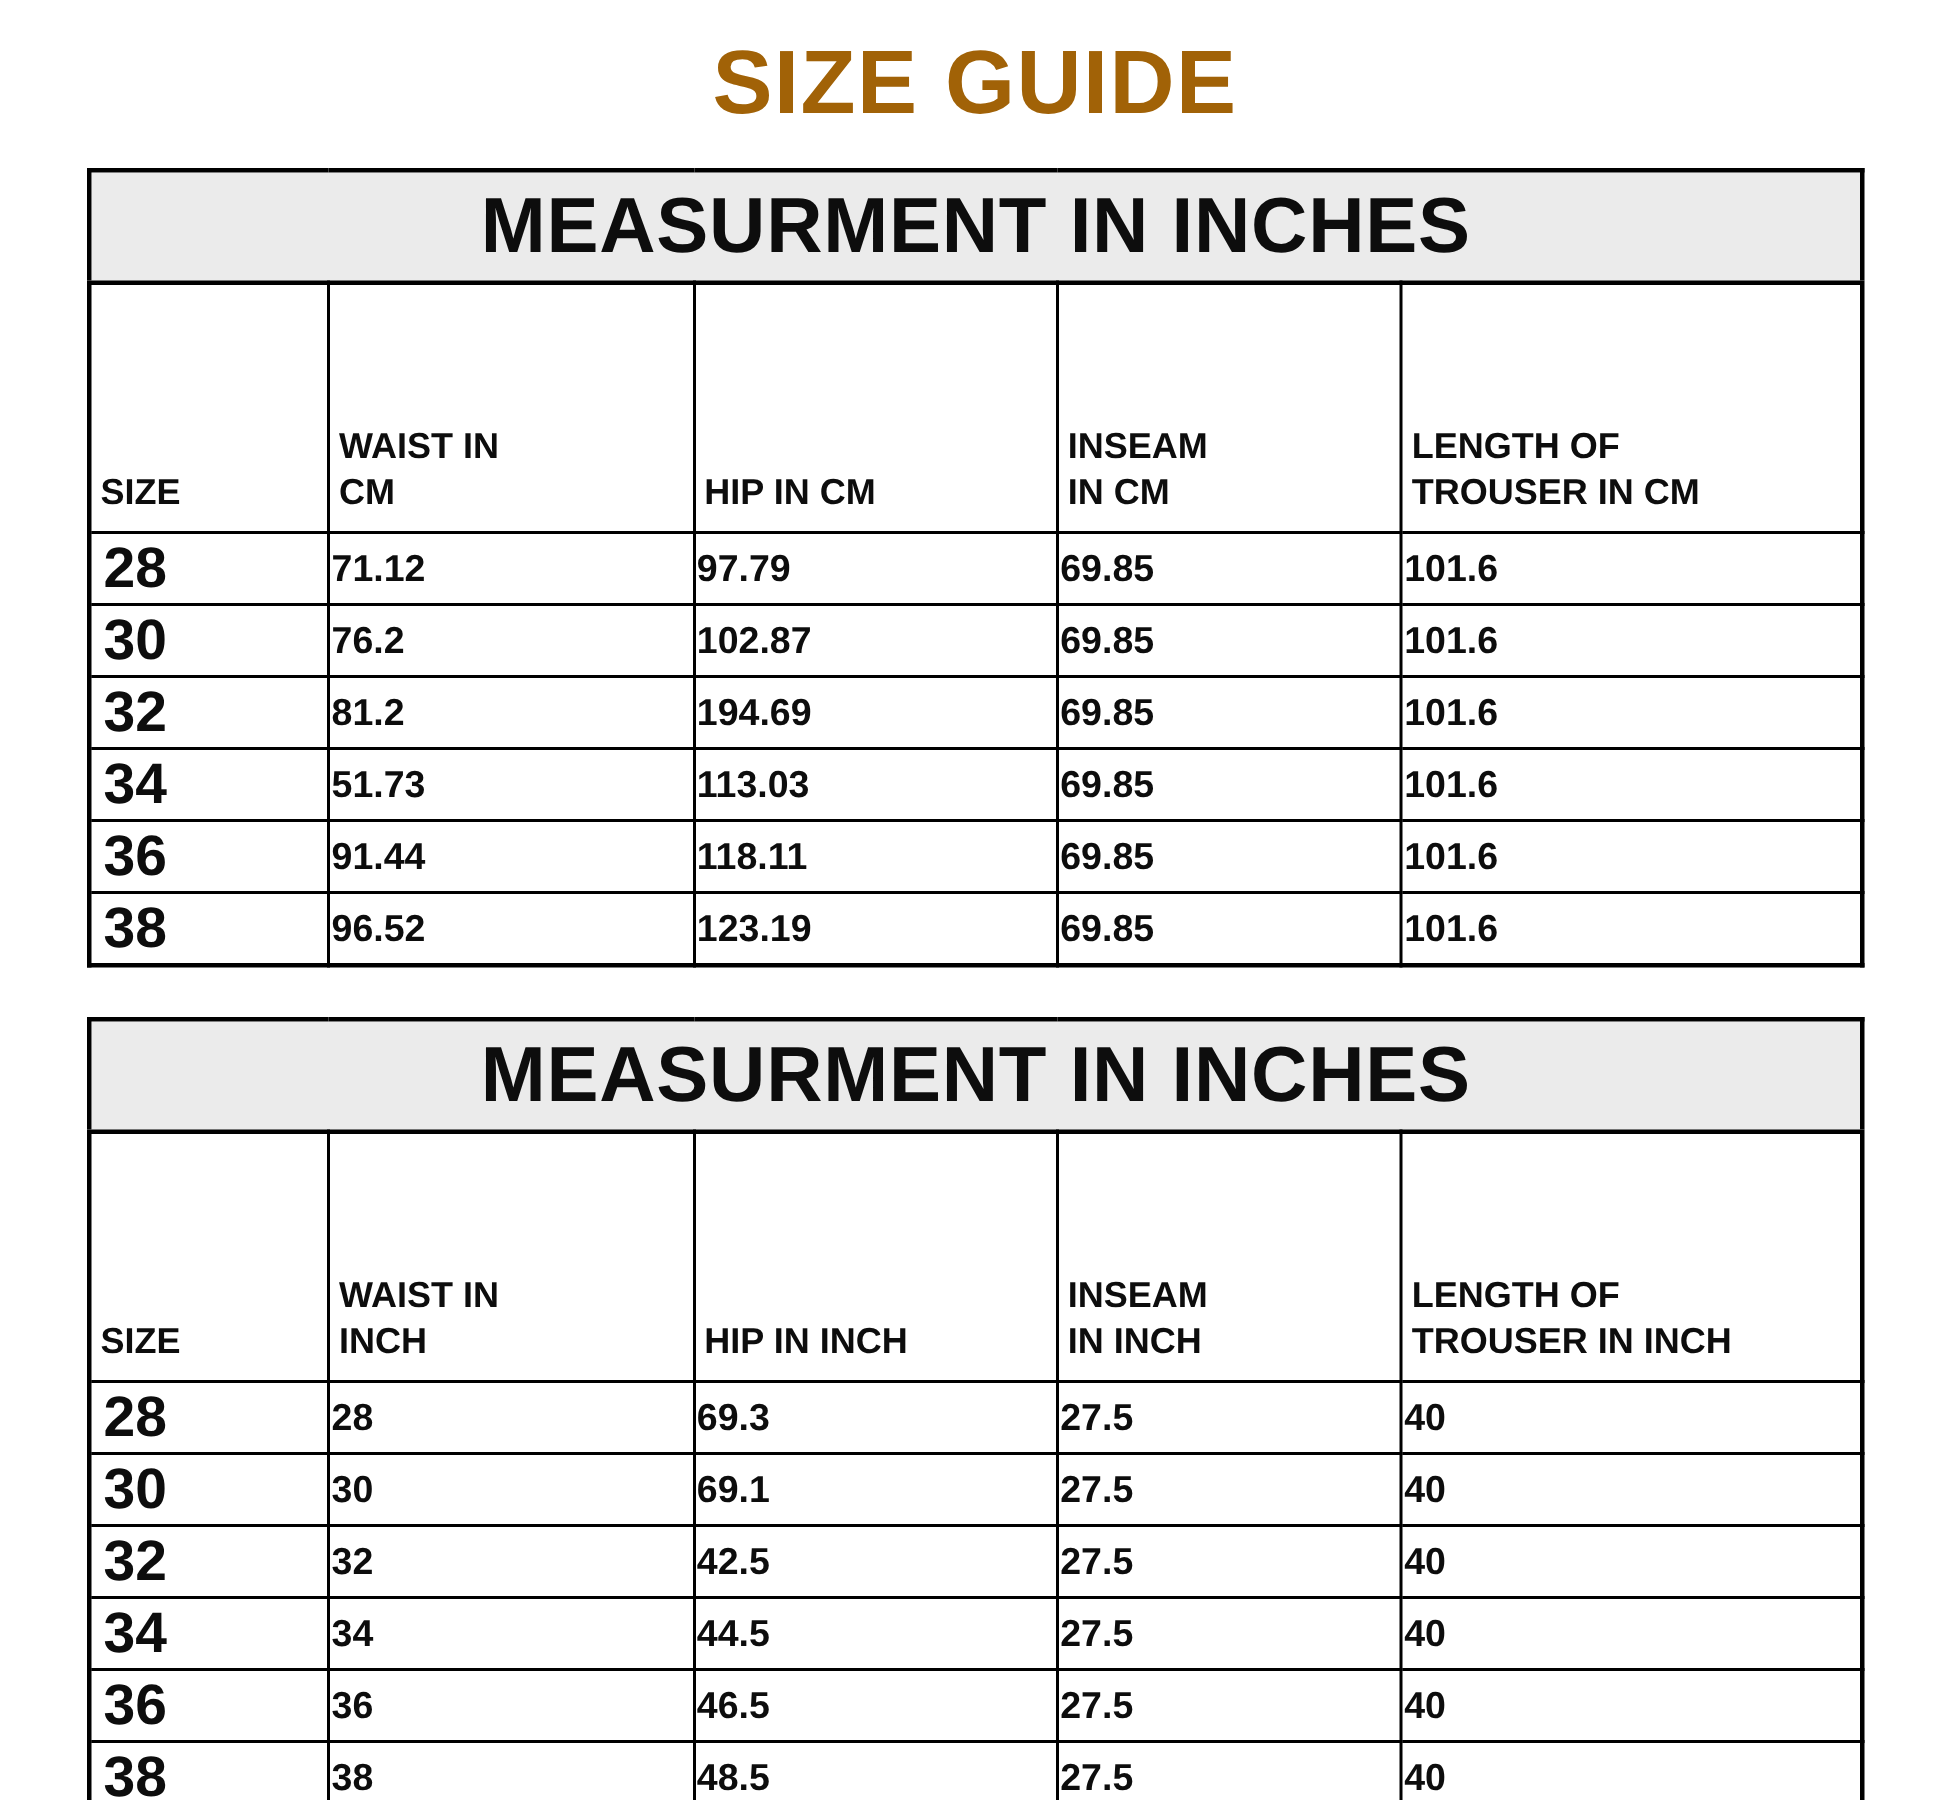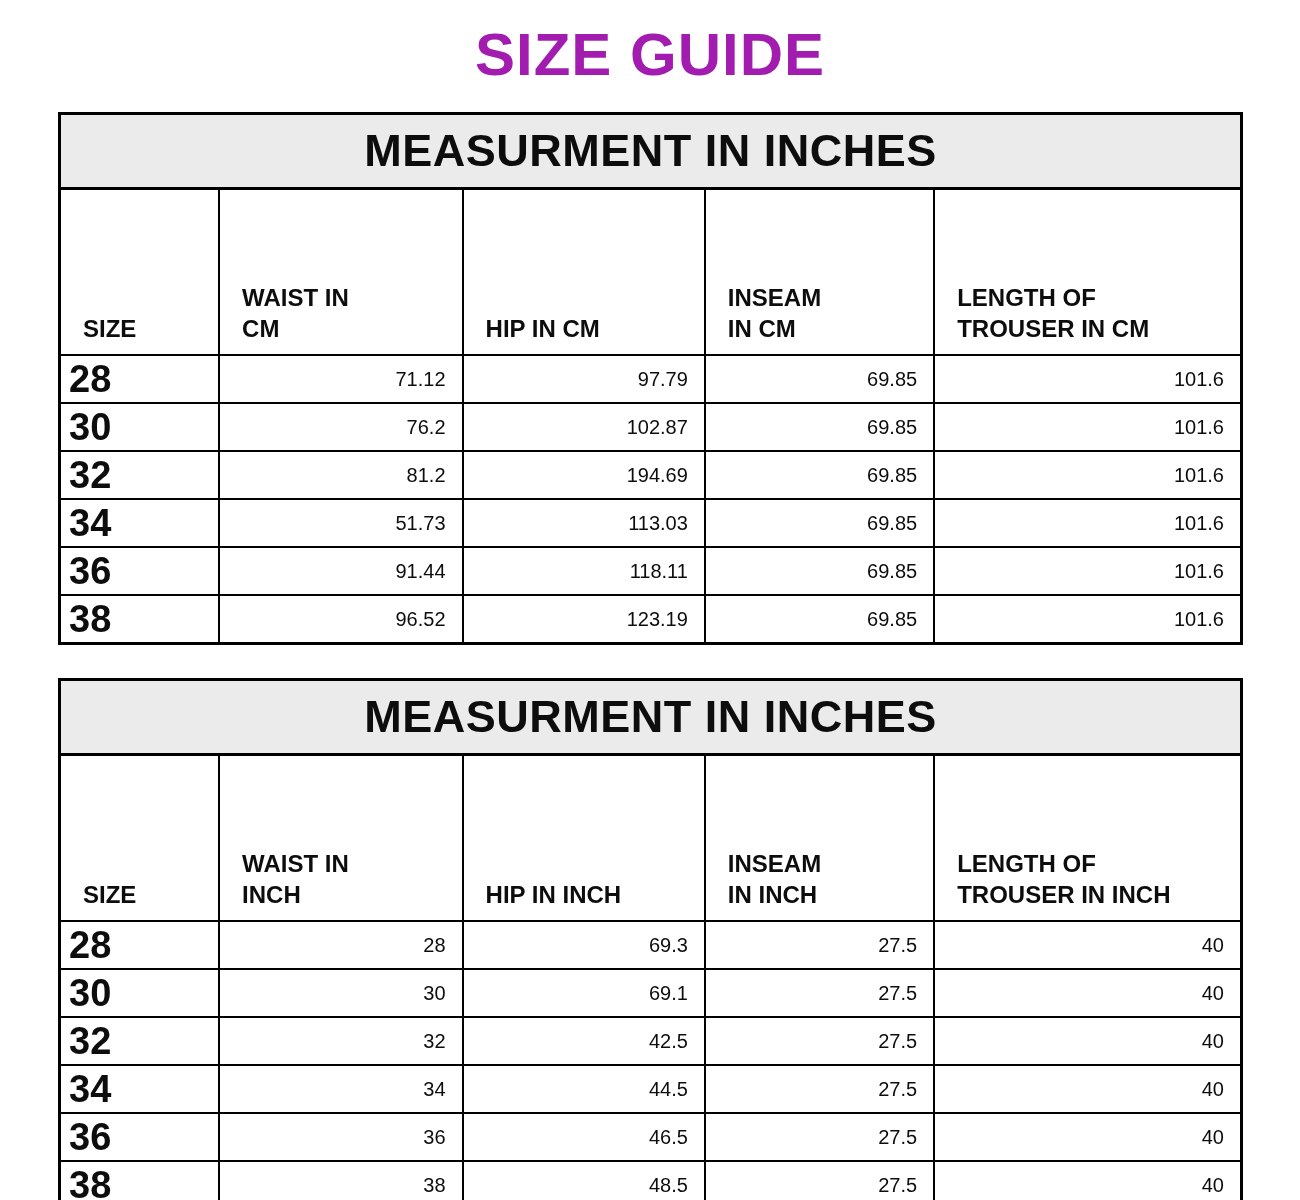--- a/index.html
+++ b/index.html
@@ -20,21 +20,21 @@
   }
   .page-title {
     margin: 0;
     padding-top: 24px;
     height: 88px;
     text-align: center;
     font-size: 60px;
     font-weight: 800;
     letter-spacing: 1px;
     line-height: 62px;
-    color: #a21caf;
+    color: #a16207;
   }
   .tables-wrap {
     width: 1185px;
     margin: 0 0 0 58px;
   }
   table.size-table {
     border-collapse: collapse;
     table-layout: fixed;
     width: 1185px;
     border: 3px solid #000;
@@ -44,53 +44,52 @@
   }
   .size-table th, .size-table td {
     border: 2px solid #000;
     overflow: hidden;
   }
   th.banner {
     background: #ebebeb;
     height: 70px;
     text-align: center;
     vertical-align: middle;
-    font-size: 45px;
+    font-size: 52px;
     font-weight: 700;
     letter-spacing: 0.5px;
     border-bottom: 3px solid #000;
   }
   tr.header-row th {
     height: 146px;
     vertical-align: bottom;
     text-align: left;
-    padding: 8px 10px 10px 22px;
+    padding: 8px 10px 10px 6px;
     font-size: 24px;
     font-weight: 700;
     line-height: 1.3;
     white-space: pre-line;
     background: #ffffff;
   }
   tbody td {
     height: 44px;
     vertical-align: middle;
     background: #ffffff;
     margin-top: 16px;
   }
   td.size-cell {
     font-size: 38px;
     font-weight: 700;
     text-align: left;
     padding-left: 8px;
     line-height: 1;
   }
   td.value-cell {
-    font-size: 20px;
-    font-weight: 400;
-    text-align: right;
+    font-size: 25px;
+    font-weight: 700;
     padding-right: 16px;
   }
   .col-size   { width: 13.5%; }
   .col-waist  { width: 20.6%; }
   .col-hip    { width: 20.5%; }
   .col-inseam { width: 19.4%; }
   .col-length { width: 26.0%; }
 </style>
 </head>
 <body>

